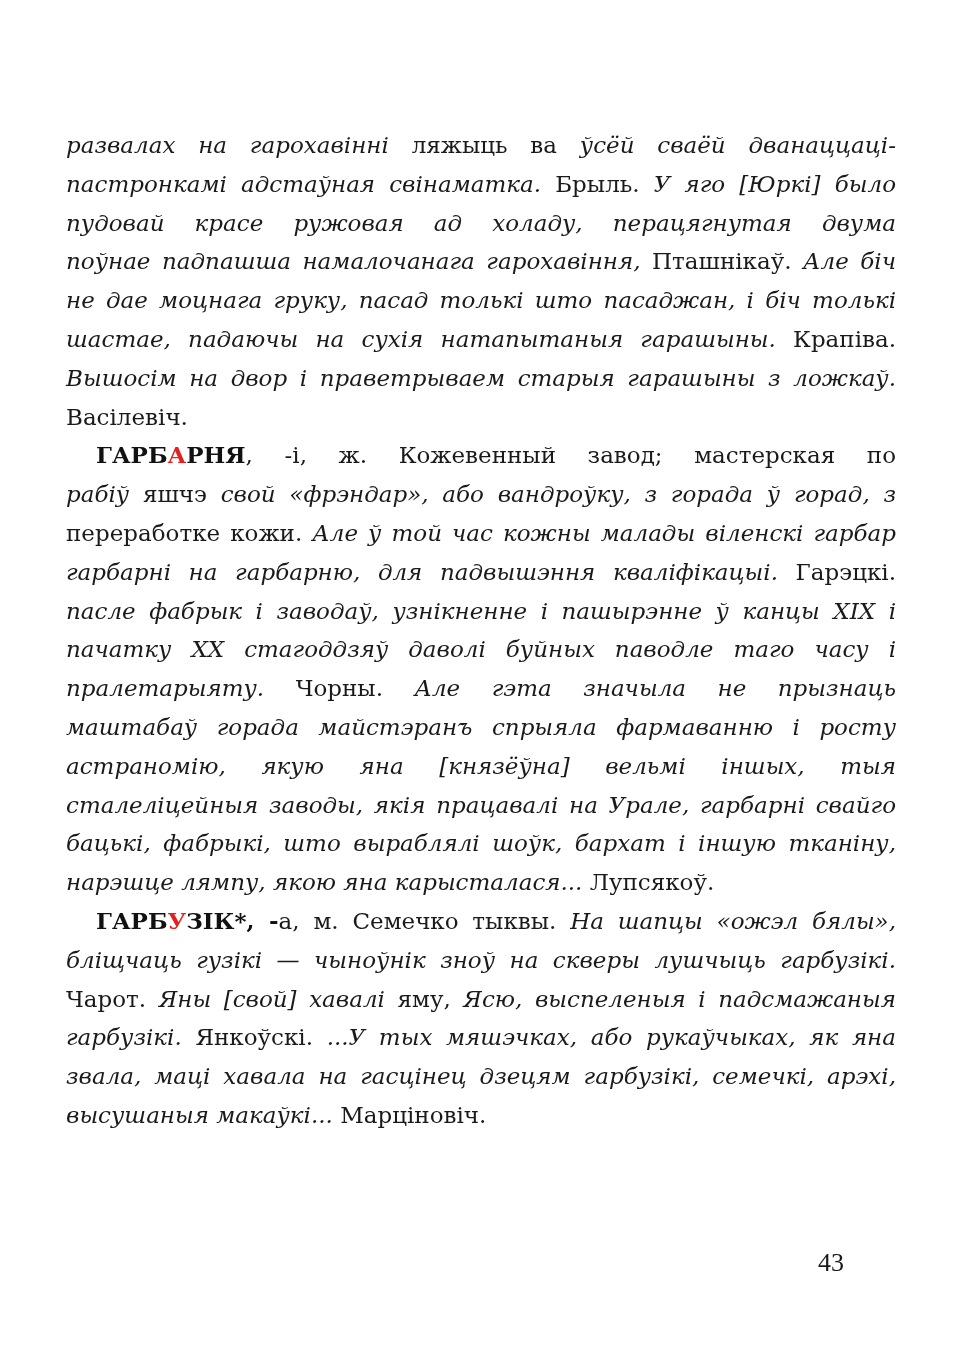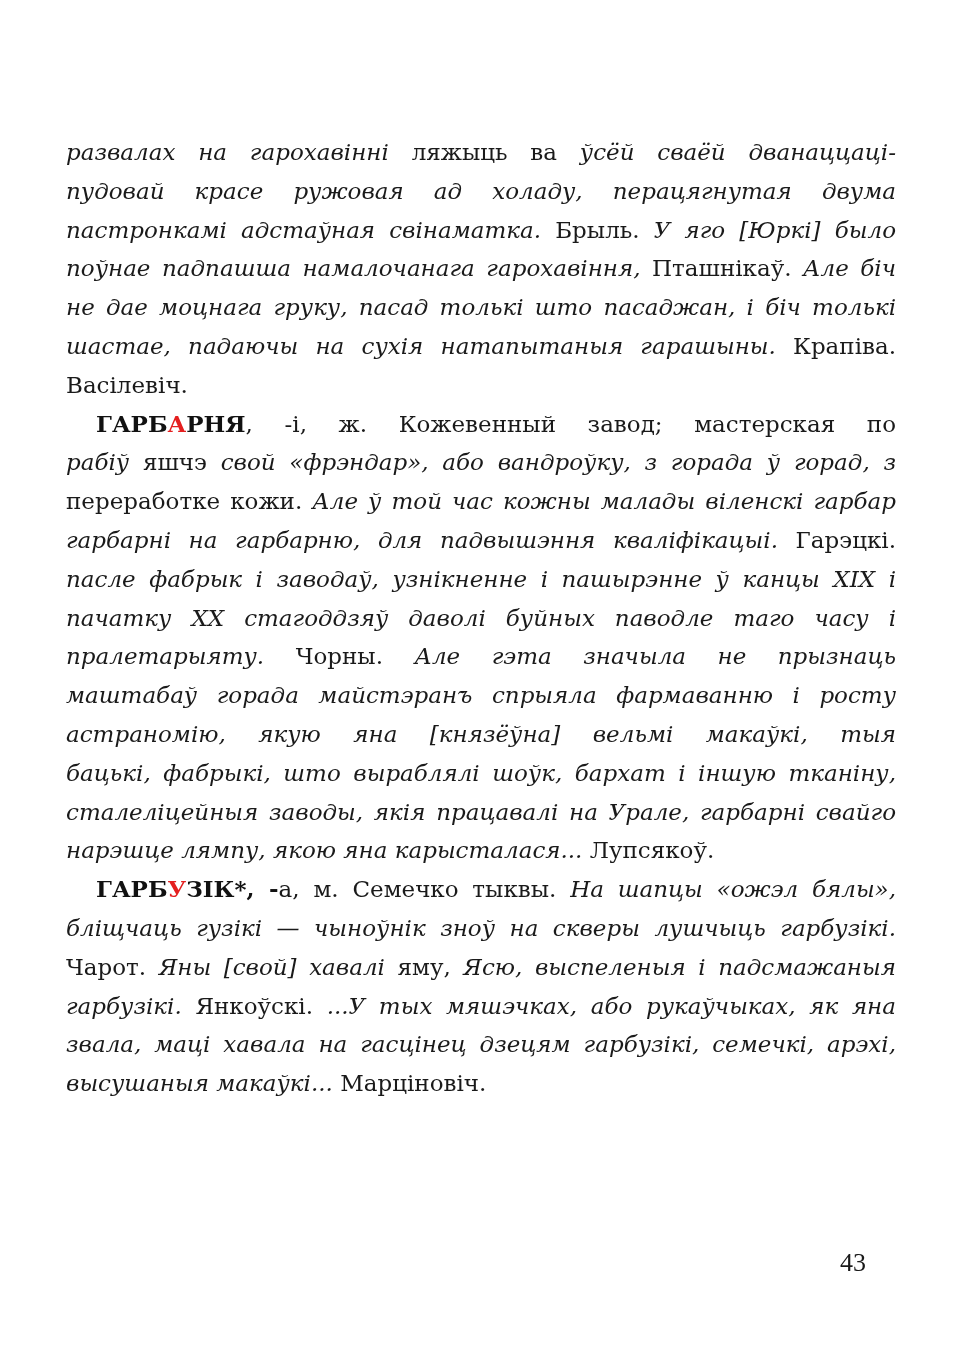--- a/index.html
+++ b/index.html
@@ -1,59 +1,60 @@
 <!DOCTYPE html>
 <html><head>
 <meta charset="utf-8">
 <style>
   html, body { margin: 0; padding: 0; background: #ffffff; }
   body { width: 960px; height: 1360px; position: relative; overflow: hidden; }
   .page {
-    position: absolute; left: 66px; top: 133px; width: 830px;
+    position: absolute; left: 66px; top: 126px; width: 830px;
     font-family: "DejaVu Serif", serif; font-size: 23px; line-height: 38.8px;
     color: #1a1a1a; text-align: justify; text-align-last: left;
   }
   .line { display: block; text-align: justify; text-align-last: justify; height: 38.8px; white-space: nowrap; }
   .line.last { text-align-last: left; }
   .indent { padding-left: 30px; }
   .i { font-style: italic; font-family: "DejaVu Serif", serif; }
   .r { font-style: normal; }
   .hw { font-weight: bold; font-family: "DejaVu Serif", serif; color: #111; }
   .stress { color: #e41f1f; font-weight: bold; }
   .para { margin: 0; }
   .pagenum {
-    position: absolute; left: 840px; top: 1248px;
+    position: absolute; left: 818px; top: 1248px;
     font-family: "Liberation Serif", serif; font-size: 26px; color: #1a1a1a;
   }
 </style>
 </head>
 <body>
 
 <div class="page" id="body">
     <div class="para">
       <span class="line"><span class="i">развалах на гарохавінні </span><span class="r">ляжыць ва </span><span class="i">ўсёй сваёй дванаццаці-</span></span>
+      <span class="line"><span class="i">пастронкамі адстаўная свінаматка. </span><span class="r">Брыль. </span><span class="i">У яго [Юркі] было</span></span>
       <span class="line"><span class="i">пудовай красе ружовая ад холаду, перацягнутая двума</span></span>
-      <span class="line"><span class="i">пастронкамі адстаўная свінаматка. </span><span class="r">Брыль. </span><span class="i">У яго [Юркі] было</span></span>
       <span class="line"><span class="i">поўнае падпашша намалочанага гарохавіння, </span><span class="r">Пташнікаў. </span><span class="i">Але біч</span></span>
       <span class="line"><span class="i">не дае моцнага груку, пасад толькі што пасаджан, і біч толькі</span></span>
       <span class="line"><span class="i">шастае, падаючы на сухія натапытаныя гарашыны. </span><span class="r">Крапіва.</span></span>
+      <span class="line"><span class="i">Вышосім на двор і праветрываем старыя гарашыны з ложкаў.</span></span>
       <span class="line last"><span class="r">Васілевіч.</span></span>
     </div>
     <div class="para">
       <span class="line indent"><span class="hw"><span>ГАРБ</span><span class="stress" style="color: rgb(228, 31, 31);">А</span><span>РНЯ</span></span><span class="r">, -і, ж. Кожевенный завод; мастерская по</span></span>
       <span class="line"><span class="i">рабіў </span><span class="r">яшчэ </span><span class="i">свой «фрэндар», або вандроўку, з горада ў горад, з</span></span>
       <span class="line"><span class="r">переработке кожи. </span><span class="i">Але ў той час кожны малады віленскі гарбар</span></span>
       <span class="line"><span class="i">гарбарні на гарбарню, для падвышэння кваліфікацыі. </span><span class="r">Гарэцкі.</span></span>
       <span class="line"><span class="i">пасле фабрык і заводаў, узнікненне і пашырэнне ў канцы XIX і</span></span>
       <span class="line"><span class="i">пачатку XX стагоддзяў даволі буйных паводле таго часу і</span></span>
       <span class="line"><span class="i">пралетарыяту. </span><span class="r">Чорны. </span><span class="i">Але гэта значыла не прызнаць</span></span>
       <span class="line"><span class="i">маштабаў горада майстэранъ спрыяла фармаванню і росту</span></span>
-      <span class="line"><span class="i">астраномію, якую яна [князёўна] вельмі макаўкі, тыя</span></span>
+      <span class="line"><span class="i">астраномію, якую яна [князёўна] вельмі іншых, тыя</span></span>
+      <span class="line"><span class="i">сталеліцейныя заводы, якія працавалі на Урале, гарбарні свайго</span></span>
       <span class="line"><span class="i">бацькі, фабрыкі, што выраблялі шоўк, бархат і іншую тканіну,</span></span>
-      <span class="line"><span class="i">сталеліцейныя заводы, якія працавалі на Урале, гарбарні свайго</span></span>
       <span class="line last"><span class="i">нарэшце лямпу, якою яна карысталася... </span><span class="r">Лупсякоў.</span></span>
     </div>
     <div class="para">
       <span class="line indent"><span class="hw"><span>ГАРБ</span><span class="stress" style="color: rgb(228, 31, 31);">У</span><span>ЗІК*, -</span></span><span class="r">а, м. Семечко тыквы. </span><span class="i">На шапцы «ожэл бялы»,</span></span>
       <span class="line"><span class="i">бліщчаць гузікі — чыноўнік зноў на скверы лушчыць гарбузікі.</span></span>
       <span class="line"><span class="r">Чарот. </span><span class="i">Яны [свой] хавалі </span><span class="r">яму, </span><span class="i">Ясю, выспеленыя і падсмажаныя</span></span>
       <span class="line"><span class="i">гарбузікі. </span><span class="r">Янкоўскі. </span><span class="i">...У тых мяшэчках, або рукаўчыках, як яна</span></span>
       <span class="line"><span class="i">звала, маці хавала на гасцінец дзецям гарбузікі, семечкі, арэхі,</span></span>
       <span class="line last"><span class="i">высушаныя макаўкі... </span><span class="r">Марціновіч.</span></span>
     </div>

